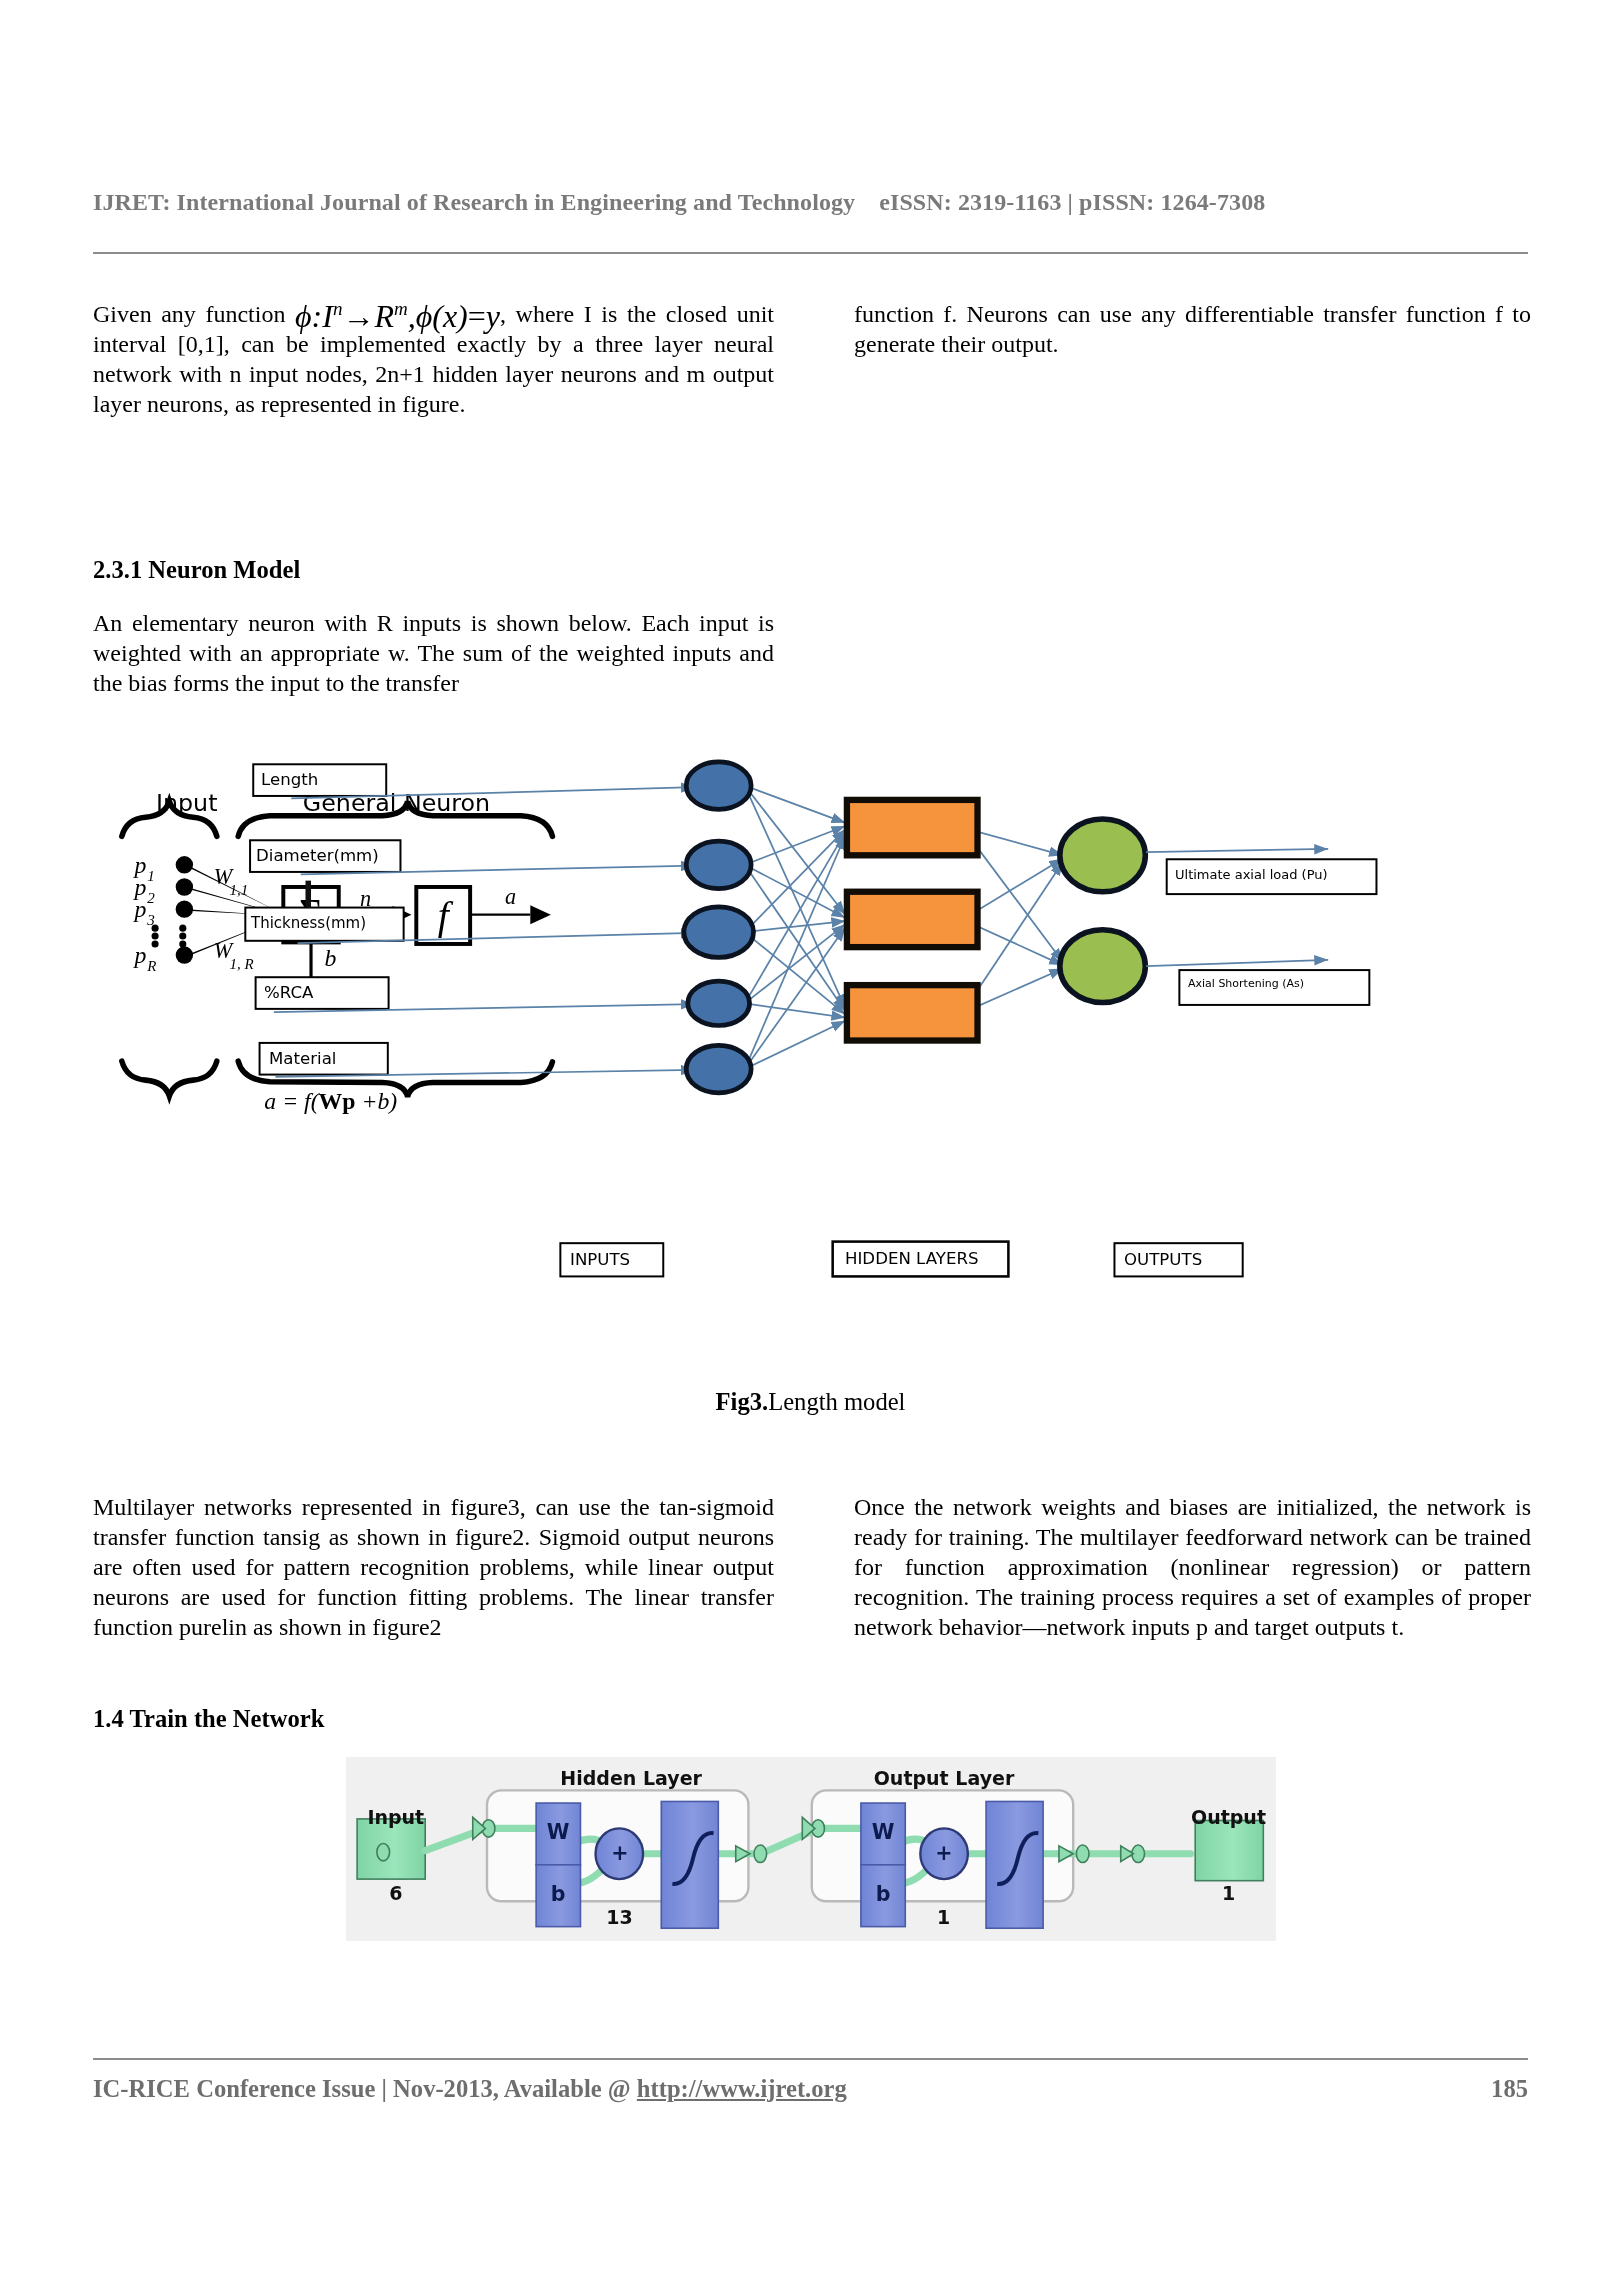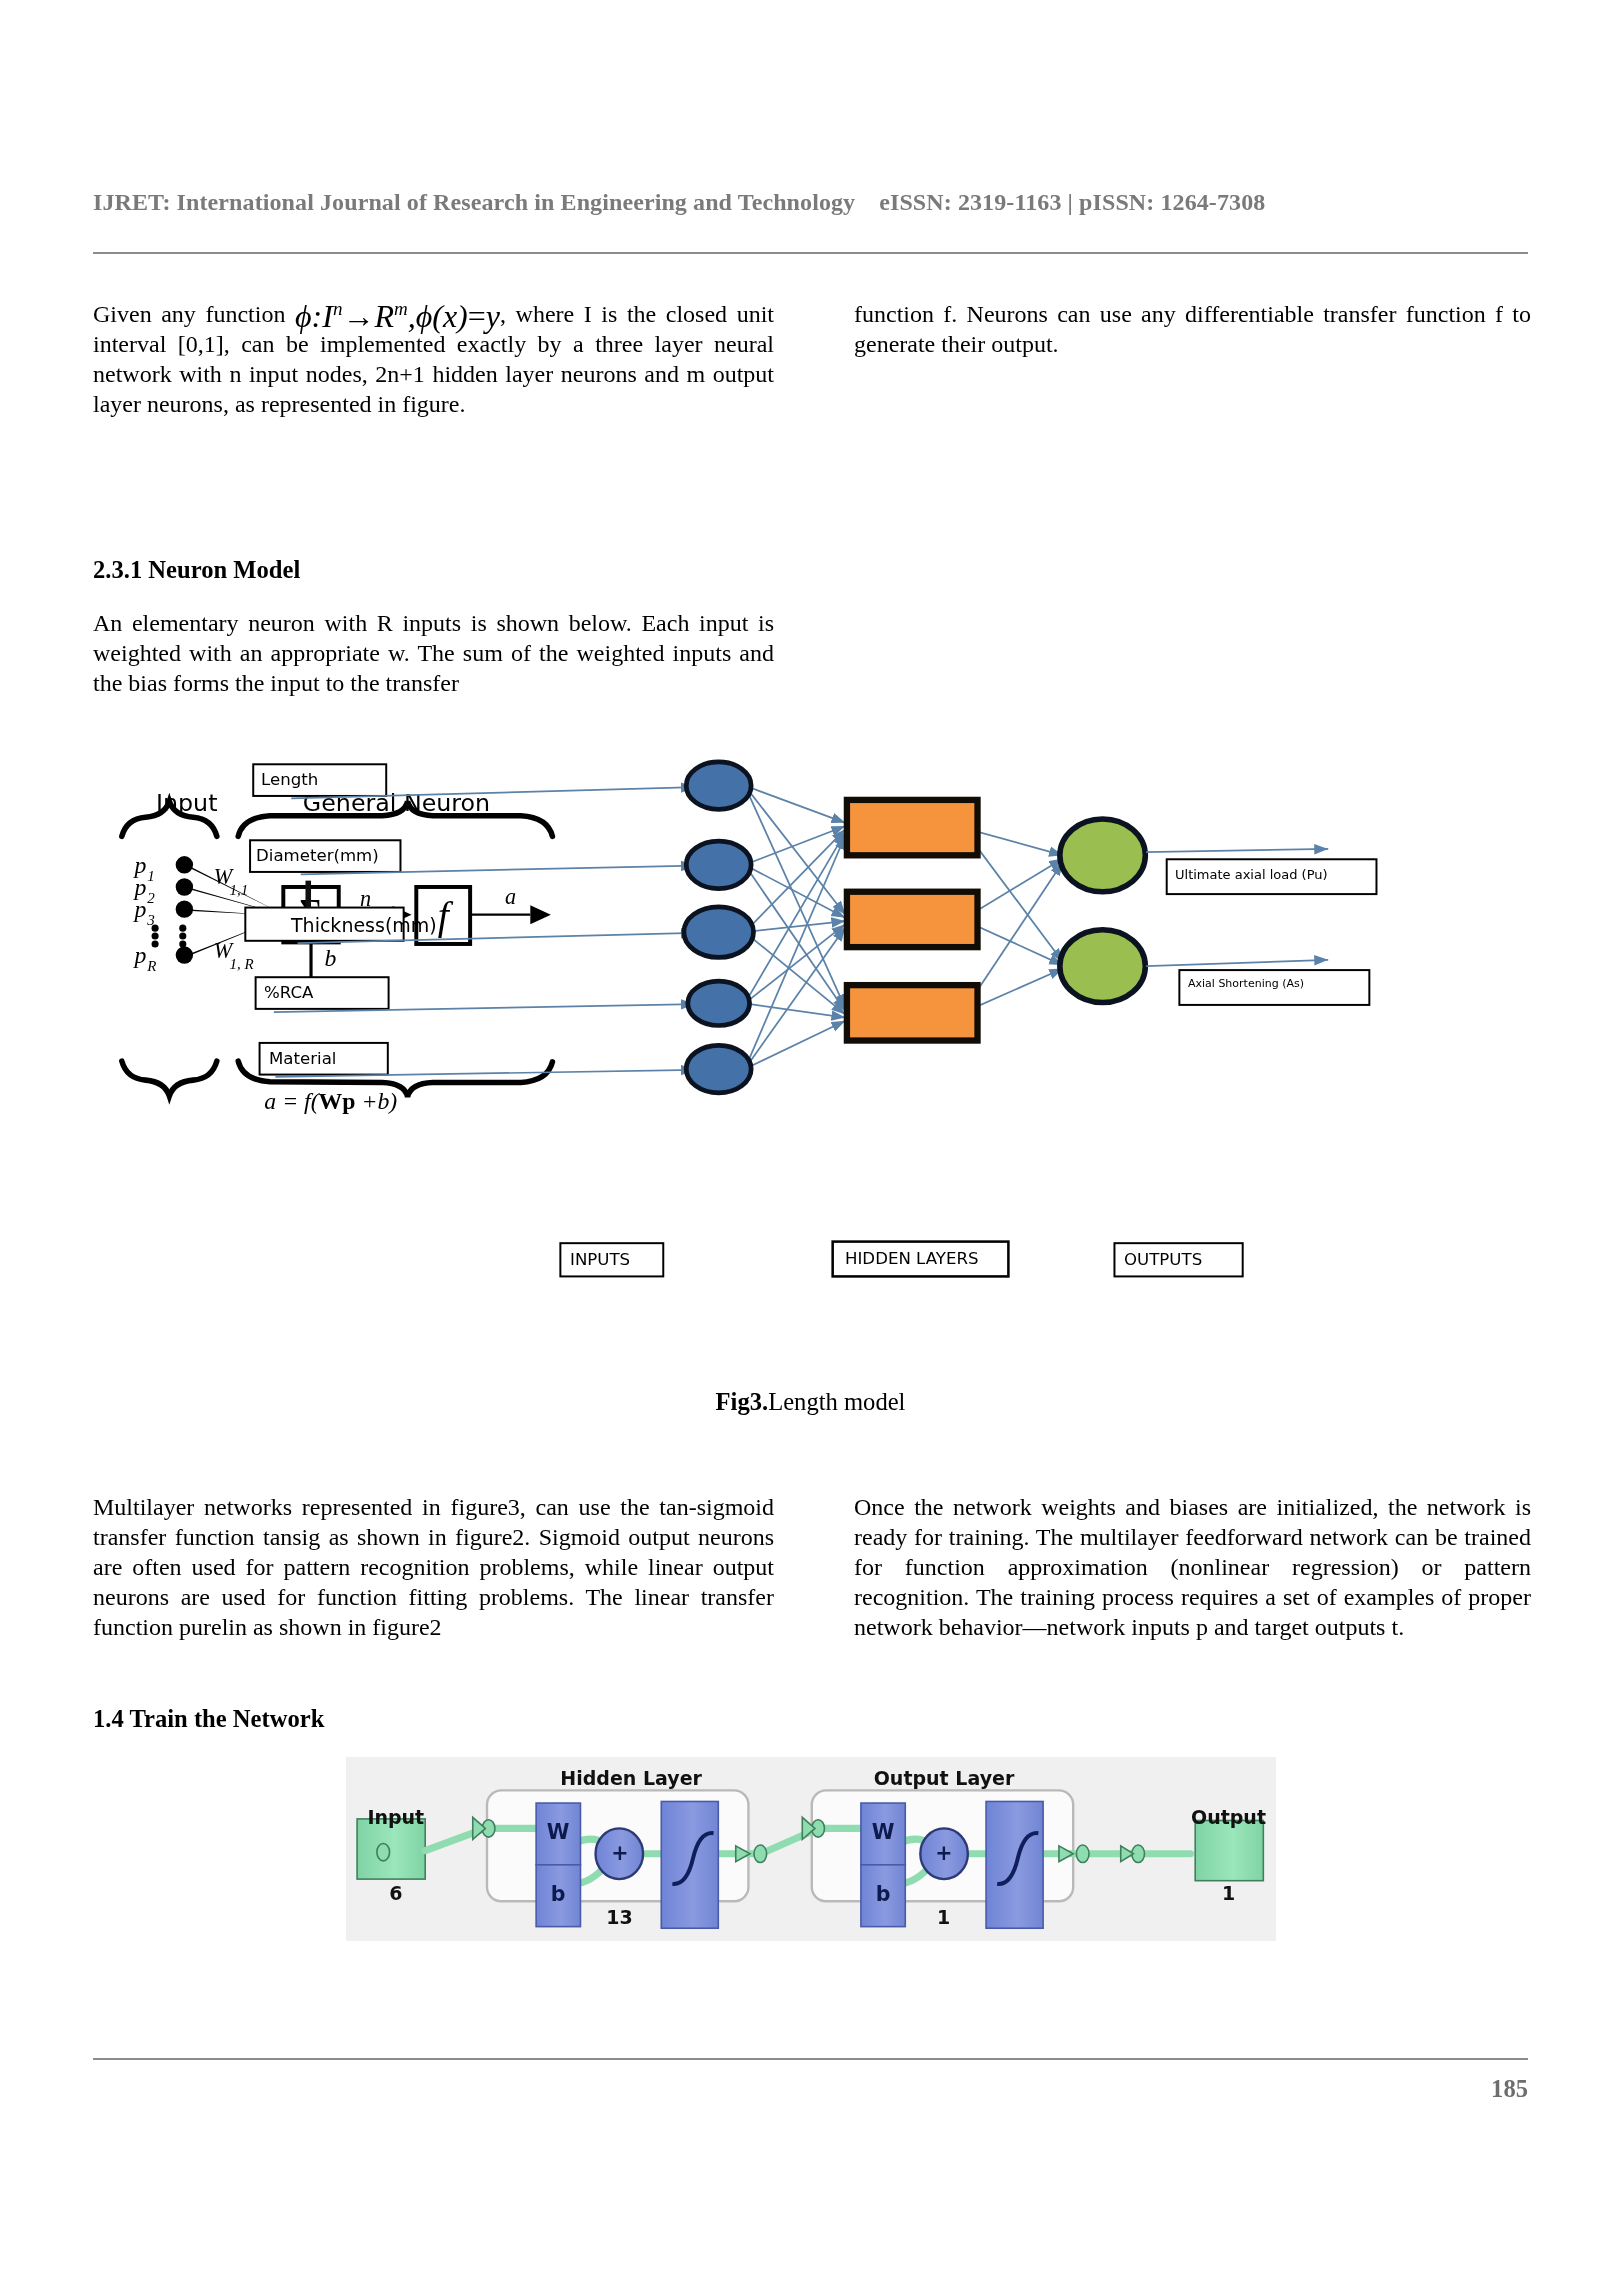--- a/index.html
+++ b/index.html
@@ -234,21 +234,21 @@
 
       <g>
         <rect x="590" y="690" width="130" height="42" fill="#fff" stroke="#000" stroke-width="2.5"></rect>
         <rect x="934" y="688" width="222" height="44" fill="#fff" stroke="#000" stroke-width="3.2"></rect>
         <rect x="1290" y="690" width="162" height="42" fill="#fff" stroke="#000" stroke-width="2.5"></rect>
       </g>
     </svg>
 
     <div style="position:absolute;left:168px;top:73px;width:119px;font-family:'DejaVu Sans',sans-serif;font-size:16.6px;color:#000;">Length</div>
     <div style="position:absolute;left:163px;top:149px;width:143px;font-family:'DejaVu Sans',sans-serif;font-size:16.6px;color:#000;">Diameter(mm)</div>
-    <div style="position:absolute;left:158px;top:217px;width:150px;font-family:'DejaVu Sans',sans-serif;font-size:19px;color:#000;margin-left:40px;">Thickness(mm)</div>
+    <div style="position:absolute;left:158px;top:217px;width:150px;font-family:'DejaVu Sans',sans-serif;font-size:15px;color:#000;">Thickness(mm)</div>
     <div style="position:absolute;left:171px;top:286px;width:119px;font-family:'DejaVu Sans',sans-serif;font-size:16.6px;color:#000;">%RCA</div>
     <div style="position:absolute;left:176px;top:352px;width:119px;font-family:'DejaVu Sans',sans-serif;font-size:16.6px;color:#000;">Material</div>
 
     <div style="position:absolute;left:1082px;top:170px;width:198px;font-family:'DejaVu Sans',sans-serif;font-size:13px;color:#000;">Ultimate axial load (Pu)</div>
     <div style="position:absolute;left:1095px;top:280px;width:182px;font-family:'DejaVu Sans',sans-serif;font-size:11px;color:#000;">Axial Shortening (As)</div>
 
     <div style="position:absolute;left:477px;top:553px;width:95px;font-family:'DejaVu Sans',sans-serif;font-size:16.6px;color:#000;">INPUTS</div>
     <div style="position:absolute;left:752px;top:552px;width:166px;font-family:'DejaVu Sans',sans-serif;font-size:16.6px;color:#000;">HIDDEN LAYERS</div>
     <div style="position:absolute;left:1031px;top:553px;width:119px;font-family:'DejaVu Sans',sans-serif;font-size:16.6px;color:#000;">OUTPUTS</div>
   </div>
@@ -352,17 +352,18 @@
     <div style="position:absolute;left:190px;top:125px;width:44px;text-align:center;font-family:'DejaVu Sans',sans-serif;font-weight:bold;font-size:20.6px;color:#0d1a4d;">b</div>
     <div style="position:absolute;left:250px;top:84px;width:48px;text-align:center;font-family:'DejaVu Sans',sans-serif;font-weight:bold;font-size:20.6px;color:#0d1a4d;">+</div>
 
     <div style="position:absolute;left:515px;top:63px;width:44px;text-align:center;font-family:'DejaVu Sans',sans-serif;font-weight:bold;font-size:20.6px;color:#0d1a4d;">W</div>
     <div style="position:absolute;left:515px;top:125px;width:44px;text-align:center;font-family:'DejaVu Sans',sans-serif;font-weight:bold;font-size:20.6px;color:#0d1a4d;">b</div>
     <div style="position:absolute;left:574px;top:84px;width:48px;text-align:center;font-family:'DejaVu Sans',sans-serif;font-weight:bold;font-size:20.6px;color:#0d1a4d;">+</div>
   </div>
 
   <div class="rule-bot"></div>
   <div class="footer">
+    <span class="f-left"><span>IC-RICE Conference Issue | Nov-2013, Available @ </span><span class="lnk">http://www.ijret.org</span></span>
     <span class="f-right">185</span>
   </div>
 
 </div>
 
 
 </body></html>

